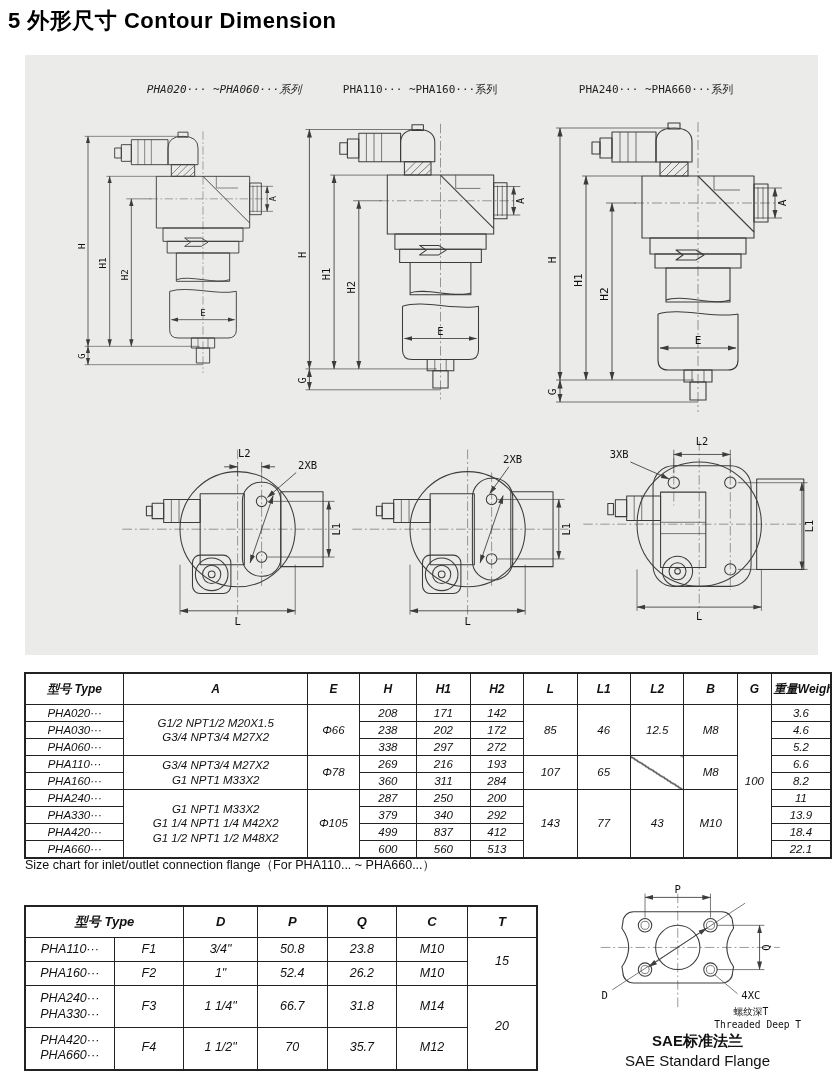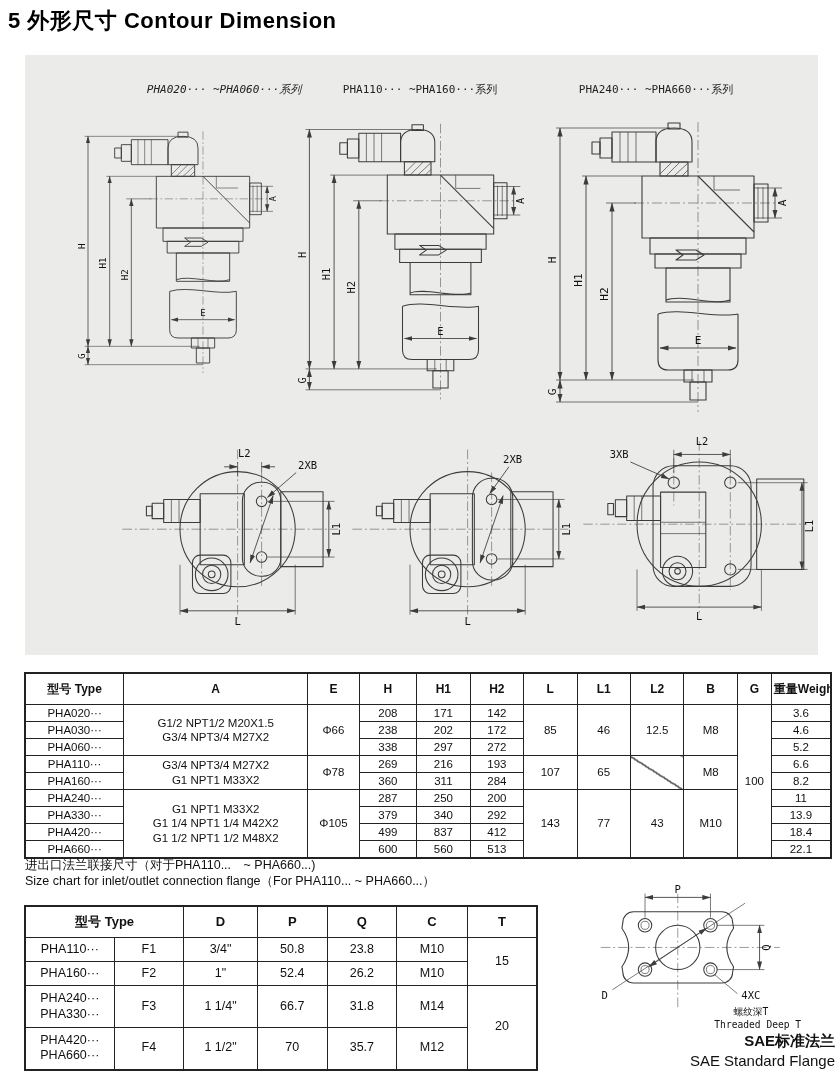--- a/index.html
+++ b/index.html
@@ -14,35 +14,35 @@
   .ol{fill:none;stroke:#3c3c3c;stroke-width:1.1;stroke-linejoin:round;}
   .thin{fill:none;stroke:#3c3c3c;stroke-width:.7;}
   .ext{stroke:#3c3c3c;stroke-width:.7;}
   .cl{stroke:#6a6a6a;stroke-width:.7;stroke-dasharray:10 3 2 3;fill:none;}
   .dim{stroke:#3c3c3c;stroke-width:.9;fill:none;
        marker-start:url(#arw);marker-end:url(#arw);}
   .dim1{stroke:#3c3c3c;stroke-width:.9;fill:none;marker-end:url(#arw);}
   .dimtxt{font-family:"DejaVu Sans Mono",monospace;font-size:11px;fill:#111;}
   .dimtxt.small{font-size:10px;}
   
-  table{border-collapse:collapse;table-layout:fixed;background:#fff;}
+  table{border-collapse:collapse;table-layout:fixed;background:#fff;font-style:italic;}
   .t1{position:absolute;left:24px;top:672px;width:808px;font-size:11.5px;}
   .t1 th{font-size:12px;font-weight:bold;height:30px;}
   .t1 td{height:16px;}
   .t2{position:absolute;left:24px;top:905px;width:514px;font-size:12.5px;}
   .t2 th{font-size:13px;font-weight:bold;height:30px;}
   th,td{border:1px solid #222;text-align:center;vertical-align:middle;
         padding:0 2px;line-height:1.25;white-space:nowrap;overflow:hidden;}
   .t1,.t2{border:2px solid #222;}
   .wkg{font-size:10px;}
   .slash-cell{background:linear-gradient(to top right,
       transparent calc(50% - .7px),#333 calc(50% - .7px),
       #333 calc(50% + .7px),transparent calc(50% + .7px));}
   .note{position:absolute;left:25px;top:857px;font-size:12.5px;line-height:16px;color:#111;}
-  .flange-cap{position:absolute;left:560px;width:275px;text-align:right;color:#111;}
+  .flange-cap{position:absolute;left:560px;width:275px;text-align:center;color:#111;}
 </style>
 </head>
 <body>
 
 <div id="page">
 
   <svg width="0" height="0">
     <defs>
       <marker id="arw" markerWidth="9" markerHeight="6" refX="8.5" refY="3" orient="auto-start-reverse" markerUnits="userSpaceOnUse">
         <path d="M0,0.4 L9,3 L0,5.6 Z" fill="#3c3c3c"></path>
@@ -447,21 +447,20 @@
       <td>PHA660···</td>
       <td>600</td>
       <td>560</td>
       <td>513</td>
       <td>22.1</td>
     </tr>
   </tbody>
     </table>
 
   <div class="note">
-    <div>进出口法兰联接尺寸（对于PHA110...　~ PHA660...)</div>
     <div>Size chart for inlet/outlet connection flange（For PHA110... ~ PHA660...）</div>
   </div>
 
   <table class="t2">
     <colgroup>
       <col style="width:87px">
         <col style="width:68px">
         <col style="width:72px">
       <col style="width:68px">
         <col style="width:68px">

